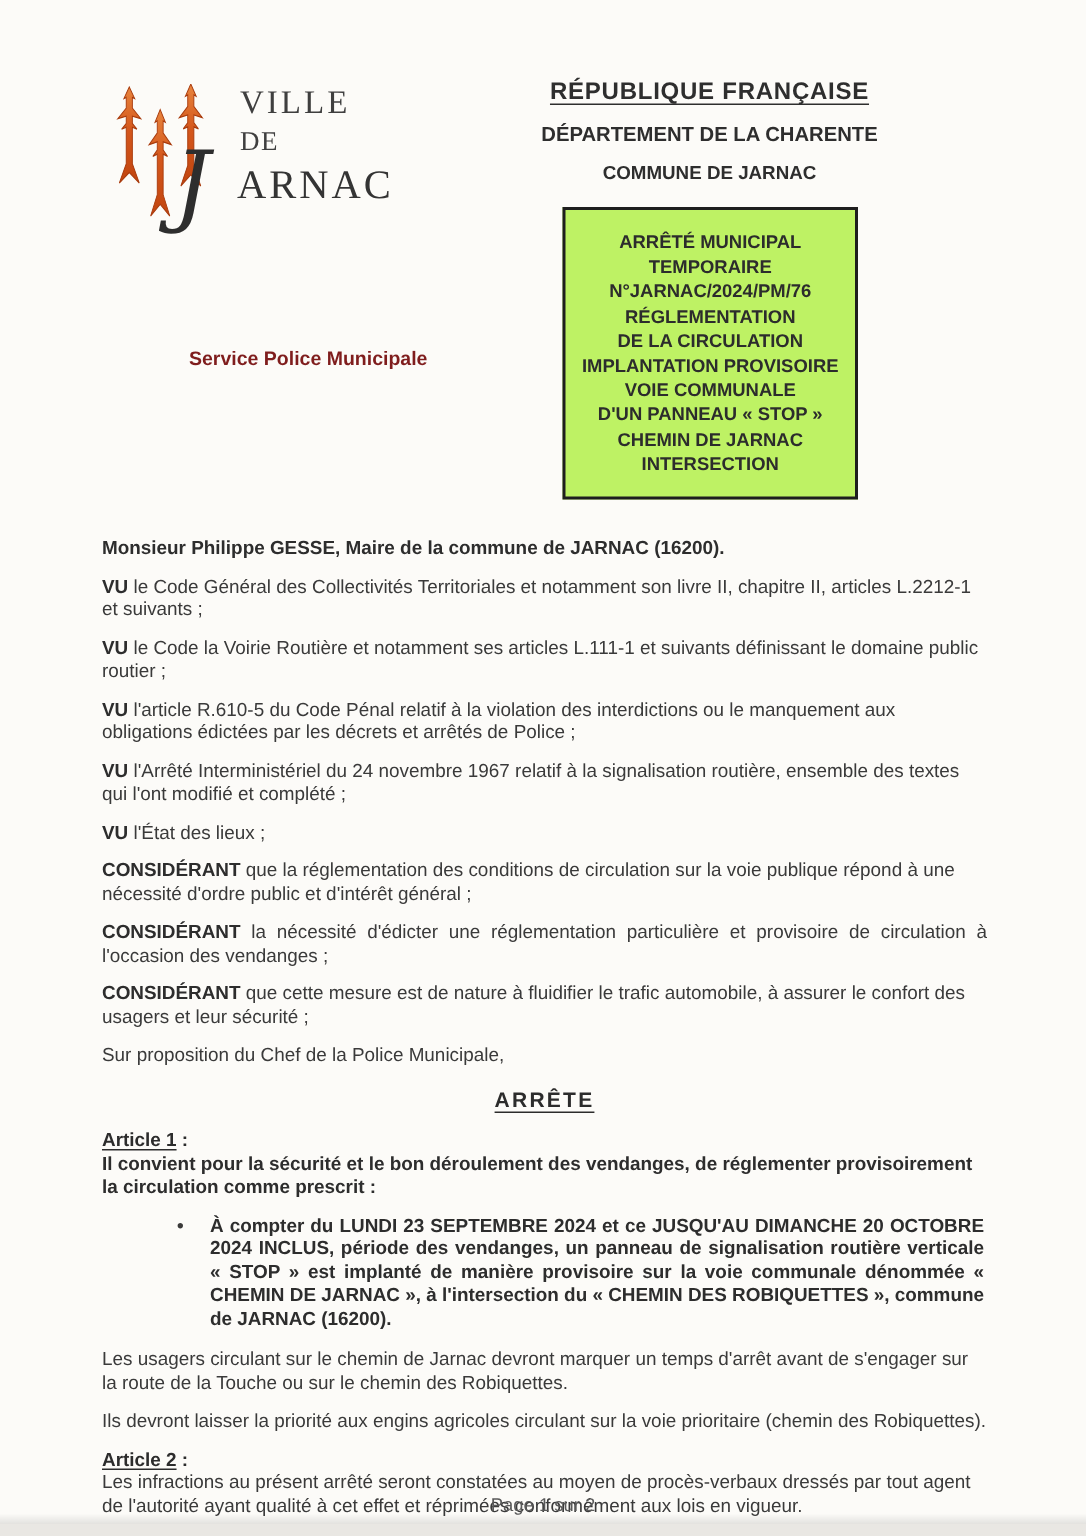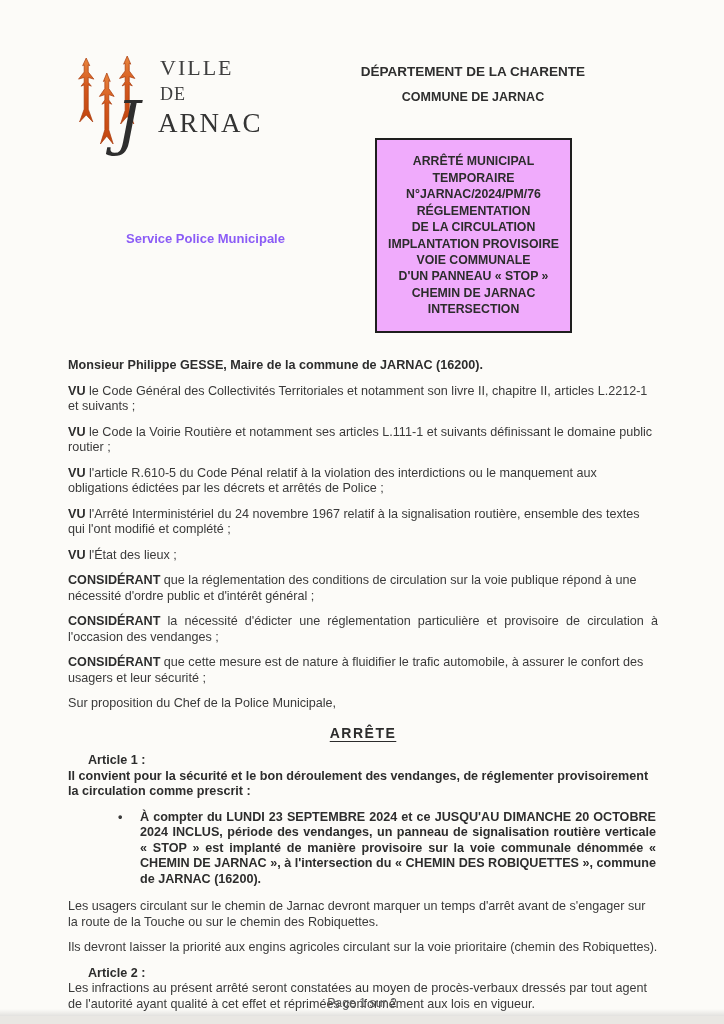--- a/index.html
+++ b/index.html
@@ -35,50 +35,50 @@
     font-family: "Liberation Serif", serif; font-size: 27px; letter-spacing: 2px; color: #343434;
   }
 
   .gov-header { position: absolute; left: 348px; top: 53px; width: 250px; text-align: center; color: #2e2e2e; }
   .gov-republique { font-size: 16px; font-weight: bold; text-decoration: underline; text-underline-offset: 3px; letter-spacing: 0.5px; }
   .gov-departement { font-size: 13.5px; font-weight: bold; margin-top: 11px; }
   .gov-commune { font-size: 12.5px; font-weight: bold; margin-top: 11px; text-underline-offset: 3px; }
 
   .notice-box {
     position: absolute; left: 375px; top: 138px; width: 197px; height: 195px;
-    border: 2px solid #1e1e1e; background: #f0abfc;
+    border: 2px solid #1e1e1e; background: #bef264;
     display: flex; flex-direction: column; justify-content: center;
     text-align: center; font-size: 12.3px; font-weight: bold; color: #2c2c2c;
     line-height: 16.4px; padding: 2px 4px;
   }
 
   .service-line {
     position: absolute; left: 126px; top: 231px;
-    font-size: 13px; font-weight: bold; color: #8b5cf6;
+    font-size: 13px; font-weight: bold; color: #7f1d1d;
   }
 
   
   .doc-body {
     position: absolute; left: 68px; top: 358px; width: 590px;
     font-size: 12.6px; line-height: 15.5px; color: #3a3a3a;
   }
   .doc-body p { margin-bottom: 10px; }
   .b { font-weight: bold; color: #2d2d2d; }
   .p-bold { font-weight: bold; color: #2d2d2d; }
   .jst { text-align: justify; }
 
   .arrete-heading {
     text-align: center; font-size: 14px; font-weight: bold; color: #2c2c2c;
     letter-spacing: 1.5px; margin: 14px 0 12px 0;
   }
   .arrete-heading span { text-decoration: underline; text-underline-offset: 3px; }
 
   .article-block { margin-bottom: 10px; }
   .article-title { font-weight: bold; color: #2c2c2c; }
-  .article-title .u { text-underline-offset: 2px; margin-left: 20px; }
+  .article-title .u { text-decoration: underline; text-underline-offset: 2px; }
 
   .bullet-item { display: flex; margin: 0 0 12px 46px; }
   .bullet-marker { width: 26px; font-weight: bold; flex: 0 0 26px; text-align: left; padding-left: 4px; }
   .bullet-text { flex: 1; font-weight: bold; color: #2d2d2d; text-align: justify; padding-right: 2px; }
 
   .page-footer {
     position: absolute; left: 0; top: 996px; width: 724px; text-align: center;
     font-size: 12.3px; color: #5a5a5a;
   }
 </style>
@@ -101,20 +101,21 @@
       <use href="#fishShape" transform="translate(21,17) scale(0.98,1.42)" fill="url(#fishGrad)" stroke="#a83a0c" stroke-width="0.6"></use>
       <use href="#fishShape" transform="translate(41,0) scale(1.02,1.36)" fill="url(#fishGrad)" stroke="#a83a0c" stroke-width="0.6"></use>
     </svg>
   </div>
   <div class="logo-ville">VILLE</div>
   <div class="logo-de">DE</div>
   <div class="logo-j">J</div>
   <div class="logo-arnac">ARNAC</div>
 
   <div class="gov-header">
+    <div class="gov-republique">RÉPUBLIQUE FRANÇAISE</div>
     <div class="gov-departement">DÉPARTEMENT DE LA CHARENTE</div>
     <div class="gov-commune">COMMUNE DE JARNAC</div>
   </div>
 
   <div class="notice-box">
     <div>ARRÊTÉ MUNICIPAL</div>
     <div>TEMPORAIRE</div>
     <div>N°JARNAC/2024/PM/76</div>
     <div>RÉGLEMENTATION</div>
     <div>DE LA CIRCULATION</div>

